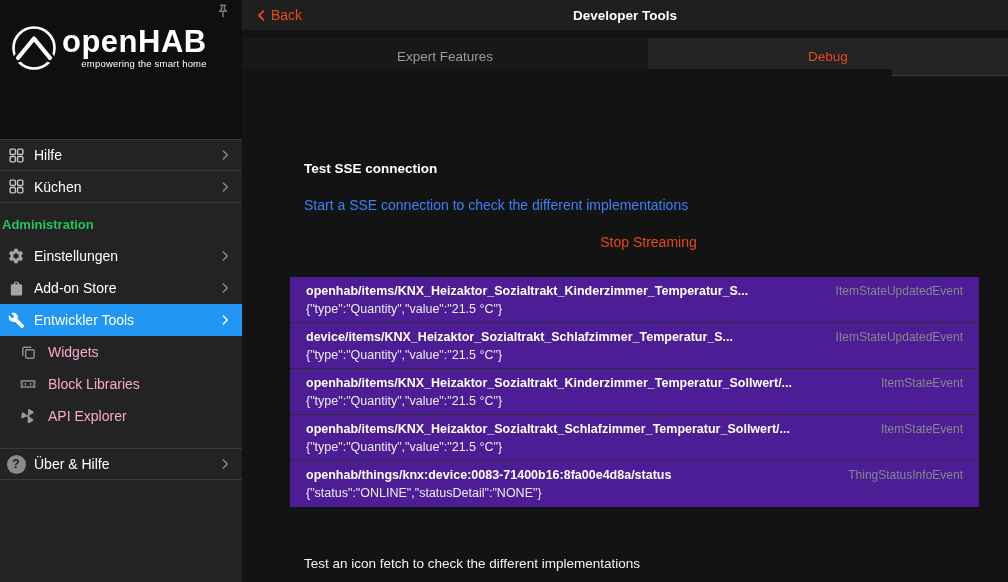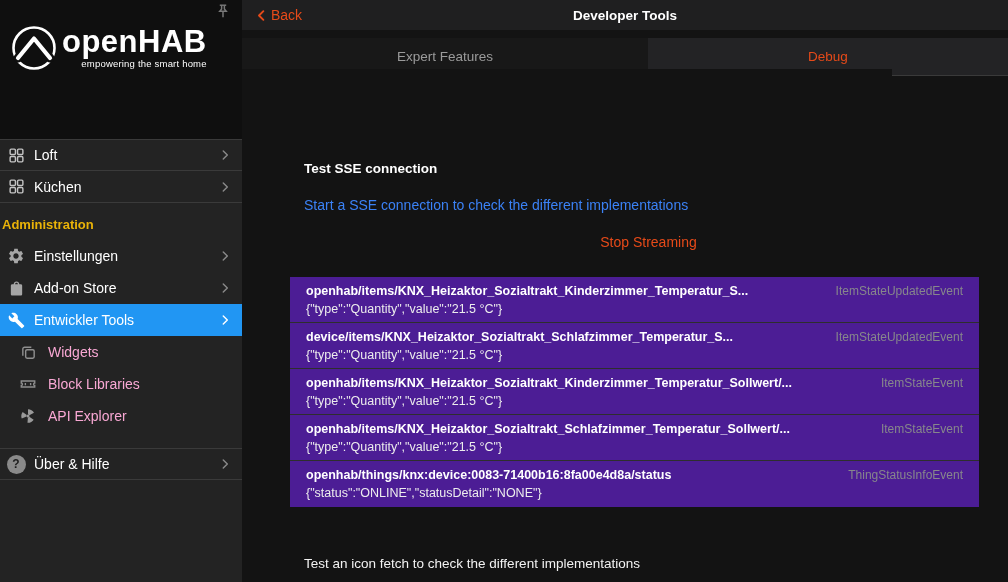--- a/index.html
+++ b/index.html
@@ -28,21 +28,21 @@
   }
   .srow .sicon { width:20px; height:20px; margin-right:8px; display:flex; align-items:center; justify-content:center; flex:0 0 auto; }
   .srow .slabel { flex:1 1 auto; white-space:nowrap; overflow:hidden; }
   .srow .chev { flex:0 0 auto; }
   .srow.bordered-top { border-top:1px solid #3a3a3a; }
   .srow.bordered-bottom { border-bottom:1px solid #3a3a3a; }
   .srow.active { background:#2196f3; color:#fff; }
   .srow.sub { padding-left:18px; color:#f9a8d4; }
   .srow.sub .sicon { margin-right:10px; }
   .section-header {
-    font-size:13px; font-weight:bold; color:#eab308;
+    font-size:13px; font-weight:bold; color:#22c55e;
     padding:14px 0 8px 2px;
   }
   .spacer { height:16px; }
   .help-circle {
     width:19px; height:19px; border-radius:50%; background:#8a8a8a; color:#1d1d1d;
     font-size:12px; font-weight:bold; display:flex; align-items:center; justify-content:center;
   }
 
   
   .topbar {
@@ -110,21 +110,21 @@
 
     <div class="srow bordered-top bordered-bottom">
       <span class="sicon">
         <svg width="17" height="17" viewBox="0 0 24 24" fill="none" stroke="#c4c4c4" stroke-width="2">
           <rect x="3" y="3" width="7.5" height="7.5" rx="1.5"></rect>
             <rect x="13.5" y="3" width="7.5" height="7.5" rx="1.5"></rect>
           <rect x="3" y="13.5" width="7.5" height="7.5" rx="1.5"></rect>
             <rect x="13.5" y="13.5" width="7.5" height="7.5" rx="1.5"></rect>
         </svg>
       </span>
-      <span class="slabel">Loft</span>
+      <span class="slabel">Hilfe</span>
       <span class="chev">
         <svg width="14" height="14" viewBox="0 0 24 24" fill="none" stroke="#8a8a8a" stroke-width="2.4" stroke-linecap="round" stroke-linejoin="round">
             <path d="M9 5l7 7-7 7"></path>
           </svg>
       </span>
     </div>
     <div class="srow bordered-bottom">
       <span class="sicon">
         <svg width="17" height="17" viewBox="0 0 24 24" fill="none" stroke="#c4c4c4" stroke-width="2">
           <rect x="3" y="3" width="7.5" height="7.5" rx="1.5"></rect>

